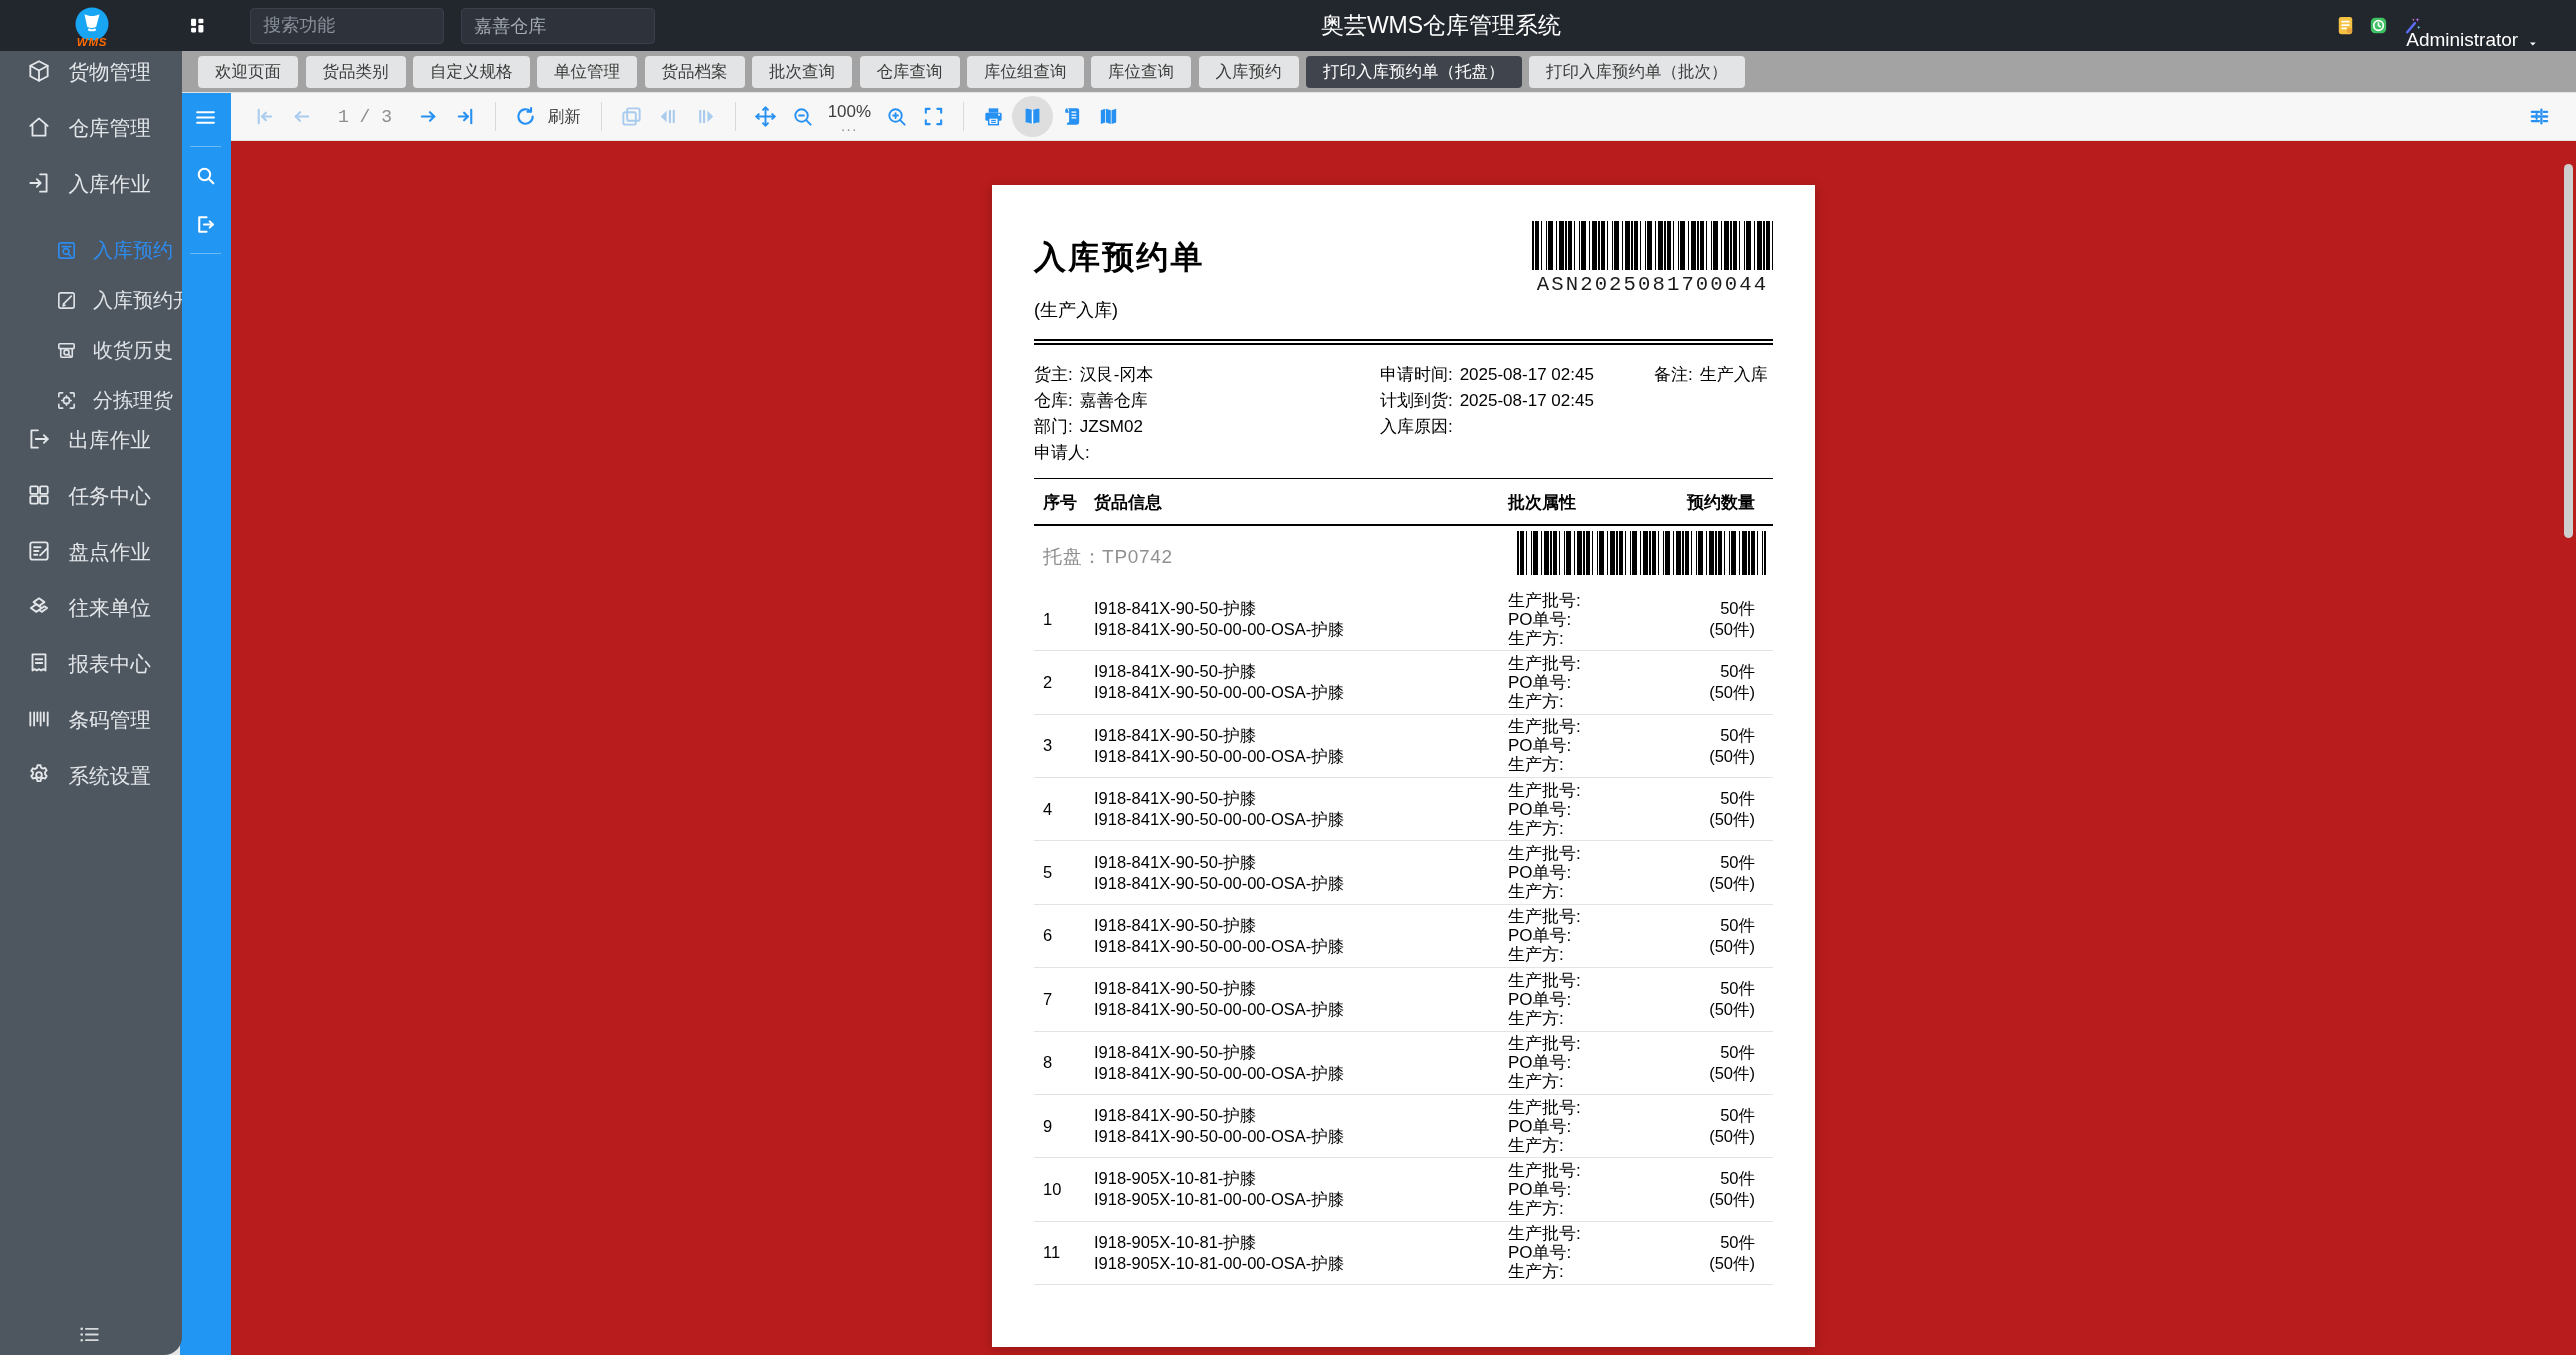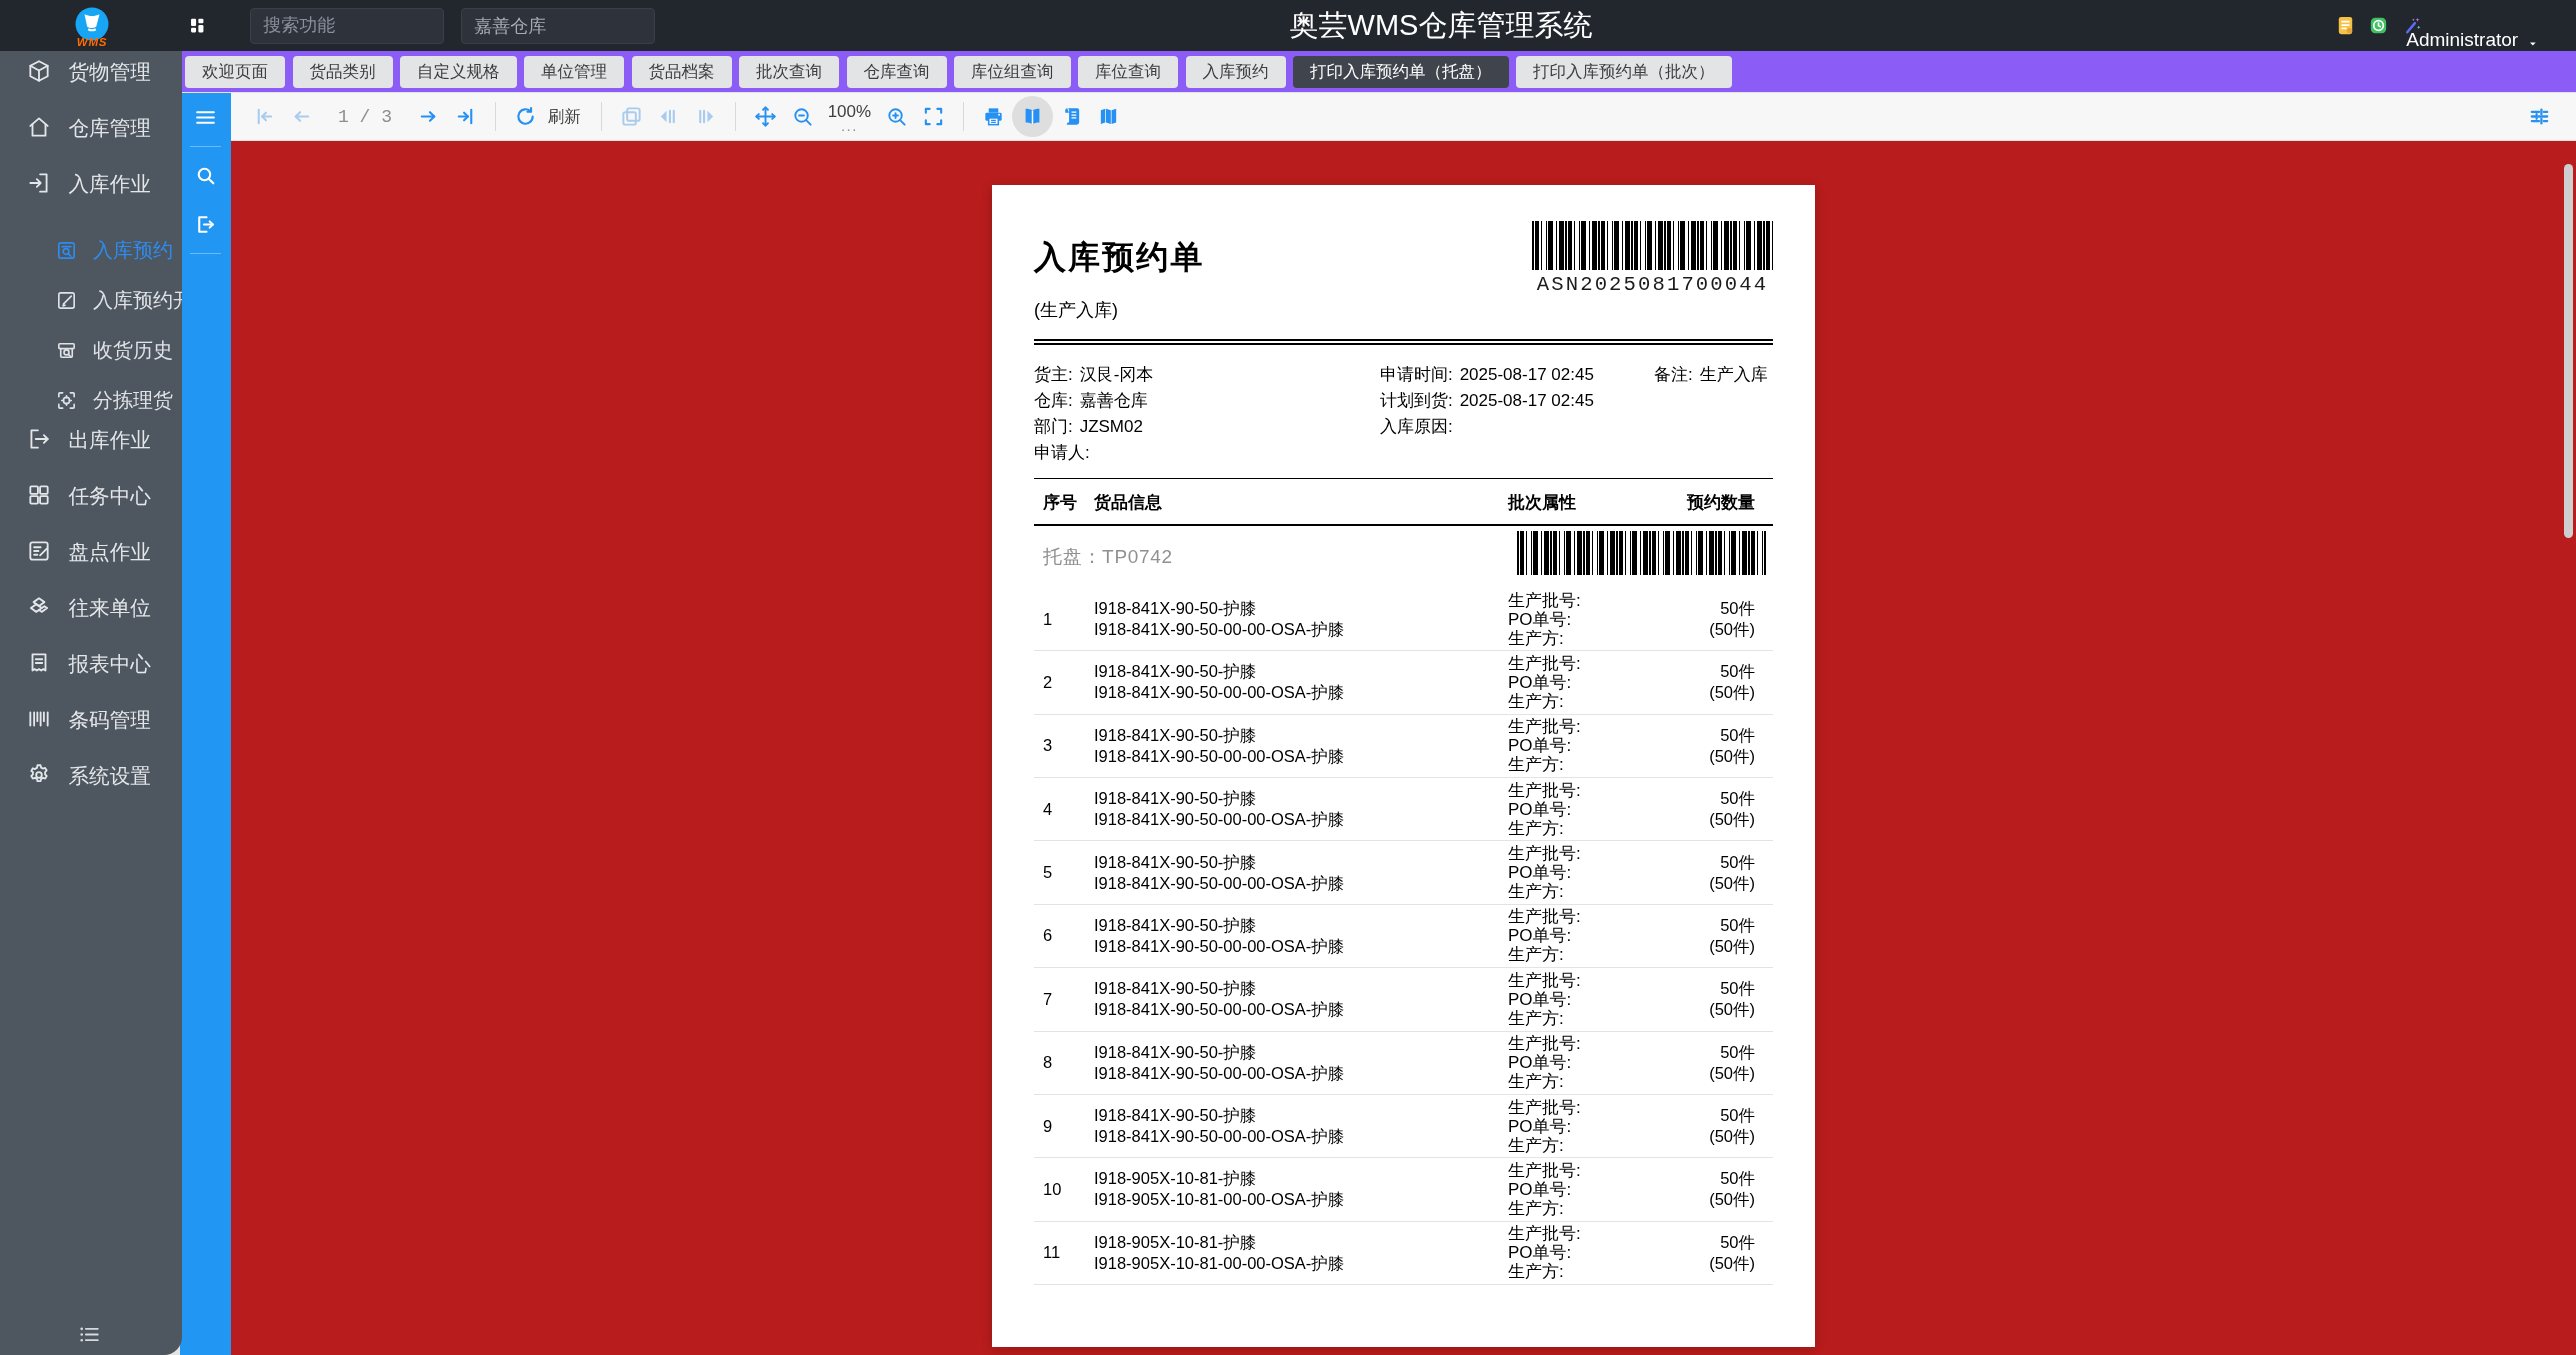--- a/index.html
+++ b/index.html
@@ -8,21 +8,21 @@
 
   
   .topbar{position:absolute;left:0;top:0;width:2576px;height:51px;background:#22262d;z-index:30;}
   .logo{position:absolute;left:73px;top:6.2px;width:38px;height:40px;}
   .logo .circ{position:absolute;left:1.4px;top:0;width:36px;height:36px;}
   .logo .wms{position:absolute;left:0;right:0;bottom:-1.4px;text-align:center;font-size:11.7px;font-weight:bold;font-style:italic;color:#ff6a00;letter-spacing:0.7px;}
   .apps-grid{position:absolute;left:186px;top:15px;width:22px;height:22px;color:#fff;}
   .top-input{position:absolute;top:7.5px;height:36px;width:194px;background:#2d323b;border:0.7px solid #3a404a;border-radius:4.1px;box-sizing:border-box;color:#a7adb5;font-size:18px;padding:0 12.3px;font-family:inherit;}
   .top-input::placeholder{color:#8a9099;}
   .ti-1{left:250px;} .ti-2{left:461px;}
-  .top-title{position:absolute;left:1441px;top:0;transform:translateX(-50%);line-height:51px;color:#fff;font-size:29px;white-space:nowrap;}
+  .top-title{position:absolute;left:1441px;top:0;transform:translateX(-50%);line-height:51px;color:#fff;font-size:23px;white-space:nowrap;}
   .top-ico{position:absolute;top:14.4px;width:23px;height:23px;}
   .user-box{position:absolute;right:36px;top:0;height:51px;display:flex;align-items:flex-end;gap:8.2px;color:#fff;font-size:19px;cursor:pointer;}
   .user-caret{width:13.7px;height:13.7px;color:#fff;}
 
   
   .sidebar{position:absolute;left:0;top:51px;width:182px;height:1304px;background:#4e565f;border-bottom-right-radius:18px;z-index:20;overflow:hidden;}
   .side-menu{padding-top:6.9px;}
   .side-item{height:56px;display:flex;align-items:flex-start;padding:0 32px 0 26px;color:#e4e7ea;cursor:pointer;}
   .side-item .s-label{font-size:20.6px;flex:1;margin-left:16.5px;white-space:nowrap;}
   .side-subitem{height:50px;display:flex;align-items:center;padding-left:55px;color:#dfe3e7;cursor:pointer;}
@@ -33,21 +33,21 @@
   .s-chev{width:18px;height:18px;color:#b9bfc6;}
   .side-footer{position:absolute;bottom:8.2px;left:77px;width:25px;height:25px;color:#d6dadd;cursor:pointer;}
 
   
   .bluestrip{position:absolute;left:180px;top:93px;width:51px;height:1263px;background:#2196f3;z-index:10;}
   .bs-btn{width:51px;height:49px;display:flex;align-items:center;justify-content:center;color:#fff;cursor:pointer;}
   .bs-btn svg{width:25px;height:25px;}
   .bs-div{height:0.7px;background:rgba(255,255,255,.35);margin:4.1px 9.6px;}
 
   
-  .tabbar{position:absolute;left:182px;top:51px;width:2394px;height:41px;background:#8b5cf6;display:flex;align-items:center;padding-left:3px;gap:7.5px;box-sizing:border-box;z-index:5;}
+  .tabbar{position:absolute;left:182px;top:51px;width:2394px;height:41px;background:#a3a3a3;display:flex;align-items:center;padding-left:16px;gap:7.5px;box-sizing:border-box;z-index:5;}
   .tab{height:32px;display:flex;align-items:center;padding:0 17px;background:#e3e4e5;border-radius:4.1px;color:#3c3c3c;font-size:16.5px;white-space:nowrap;cursor:pointer;}
   .tab.active{background:#40454d;color:#fff;}
 
   
   .toolbar{position:absolute;left:231px;top:93px;width:2345px;height:48px;background:#f7f7f7;border-bottom:1.4px solid #e1e1e1;box-sizing:border-box;display:flex;align-items:center;padding-left:15px;z-index:5;}
   .tb-btn{width:37px;height:38px;display:flex;align-items:center;justify-content:center;color:#2691f2;cursor:pointer;flex:0 0 auto;}
   .tb-btn svg{width:23px;height:23px;}
   .tb-btn.disabled{color:#a9ccee;cursor:default;}
   .tb-btn.circled{background:#dedede;border-radius:50%;width:41px;height:41px;}
   .tb-div{width:0.7px;height:29px;background:#d9d9d9;margin:0 11px;flex:0 0 auto;}

